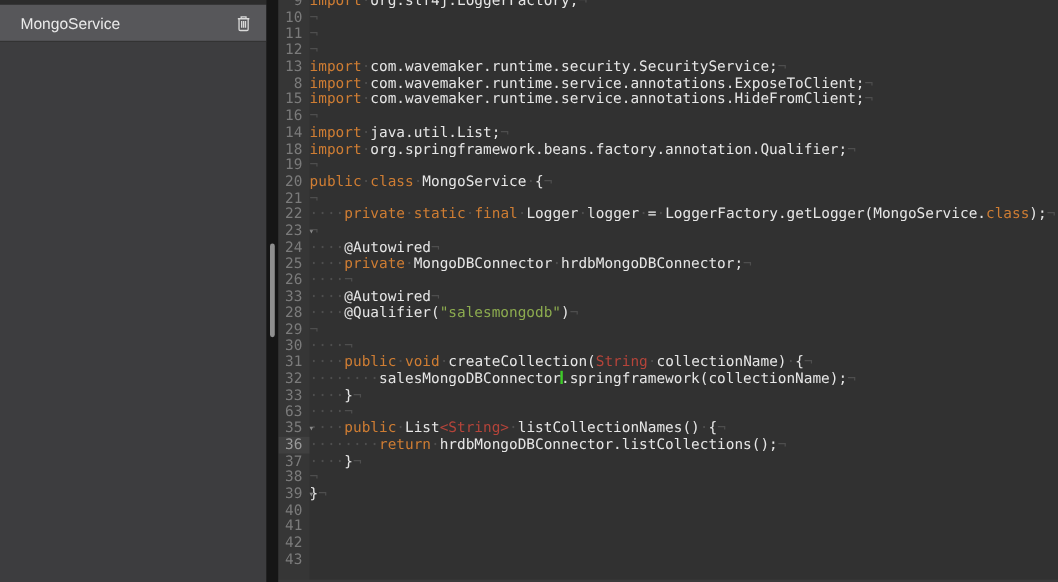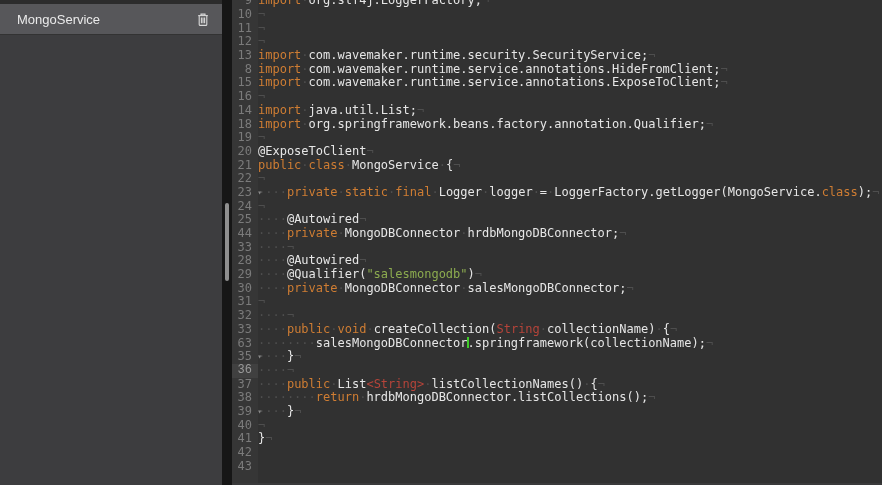--- a/index.html
+++ b/index.html
@@ -18,21 +18,21 @@
   .vscroll-thumb{position:absolute;left:3px;top:203px;width:4px;height:78px;background:#8f8f8f;border-radius:2px;}
 
   
   .editor{position:absolute;left:232px;top:0;width:650px;height:485px;background:#313131;overflow:hidden;}
   .gutter-bg{position:absolute;left:0;top:0;width:26px;height:485px;background:#363636;}
   .bottom-strip{position:absolute;left:0;bottom:0;width:650px;height:2px;background:#3a3a3b;}
 
   .gutter-col{position:absolute;left:0;top:-5.7px;width:26px;
     font-family:"DejaVu Sans Mono",monospace;font-size:12px;color:#7b7b7b;}
   .gutter-cell{height:13.7px;line-height:13.7px;text-align:right;padding-right:6px;position:relative;}
-  .gutter-cell.active{background:rgba(255,255,255,0.05);color:#9a9a9a;font-family:Liberation Mono, monospace;}
+  .gutter-cell.active{background:rgba(255,255,255,0.05);color:#9a9a9a;}
   .fold-arrow{position:absolute;right:-4px;top:0;font-size:8px;color:#8a8a8a;line-height:13.7px;}
 
   .code-col{position:absolute;left:26px;top:-5.7px;right:0;
     font-family:"DejaVu Sans Mono",monospace;font-size:12px;color:#e6e6e6;}
   .code-line{height:13.7px;line-height:13.7px;white-space:pre;}
   .tok-kw{color:#cf7d33;}
   .tok-type{color:#b5443a;}
   .tok-str{color:#8cab4f;}
   .tok-pl{color:#e6e6e6;}
   .inv{color:#4e4e4e;}
@@ -75,21 +75,21 @@
       <div class="gutter-cell">16</div>
       <div class="gutter-cell">14</div>
       <div class="gutter-cell">18</div>
       <div class="gutter-cell">19</div>
       <div class="gutter-cell">20</div>
       <div class="gutter-cell">21</div>
       <div class="gutter-cell">22</div>
       <div class="gutter-cell">23<span class="fold-arrow">▾</span></div>
       <div class="gutter-cell">24</div>
       <div class="gutter-cell">25</div>
-      <div class="gutter-cell">44</div>
+      <div class="gutter-cell">26</div>
       <div class="gutter-cell">33</div>
       <div class="gutter-cell">28</div>
       <div class="gutter-cell">29</div>
       <div class="gutter-cell">30</div>
       <div class="gutter-cell">31</div>
       <div class="gutter-cell">32</div>
       <div class="gutter-cell">33</div>
       <div class="gutter-cell">63</div>
       <div class="gutter-cell">35<span class="fold-arrow">▾</span></div>
       <div class="gutter-cell active">36</div>
@@ -100,37 +100,35 @@
       <div class="gutter-cell">41</div>
       <div class="gutter-cell">42</div>
       <div class="gutter-cell">43</div>
     </div>
   <div class="code-col" id="code">
       <div class="code-line"><span class="tok-kw">import</span><span class="inv">·</span><span class="tok-pl">org.slf4j.LoggerFactory;</span><span class="inv">¬</span></div>
       <div class="code-line"><span class="inv">¬</span></div>
       <div class="code-line"><span class="inv">¬</span></div>
       <div class="code-line"><span class="inv">¬</span></div>
       <div class="code-line"><span class="tok-kw">import</span><span class="inv">·</span><span class="tok-pl">com.wavemaker.runtime.security.SecurityService;</span><span class="inv">¬</span></div>
+      <div class="code-line"><span class="tok-kw">import</span><span class="inv">·</span><span class="tok-pl">com.wavemaker.runtime.service.annotations.ExposeToClient;</span><span class="inv">¬</span></div>
       <div class="code-line"><span class="tok-kw">import</span><span class="inv">·</span><span class="tok-pl">com.wavemaker.runtime.service.annotations.HideFromClient;</span><span class="inv">¬</span></div>
-      <div class="code-line"><span class="tok-kw">import</span><span class="inv">·</span><span class="tok-pl">com.wavemaker.runtime.service.annotations.ExposeToClient;</span><span class="inv">¬</span></div>
       <div class="code-line"><span class="inv">¬</span></div>
       <div class="code-line"><span class="tok-kw">import</span><span class="inv">·</span><span class="tok-pl">java.util.List;</span><span class="inv">¬</span></div>
       <div class="code-line"><span class="tok-kw">import</span><span class="inv">·</span><span class="tok-pl">org.springframework.beans.factory.annotation.Qualifier;</span><span class="inv">¬</span></div>
       <div class="code-line"><span class="inv">¬</span></div>
-      <div class="code-line"><span class="tok-pl">@ExposeToClient</span><span class="inv">¬</span></div>
       <div class="code-line"><span class="tok-kw">public</span><span class="inv">·</span><span class="tok-kw">class</span><span class="inv">·</span><span class="tok-pl">MongoService</span><span class="inv">·</span><span class="tok-pl">{</span><span class="inv">¬</span></div>
       <div class="code-line"><span class="inv">¬</span></div>
       <div class="code-line"><span class="inv">····</span><span class="tok-kw">private</span><span class="inv">·</span><span class="tok-kw">static</span><span class="inv">·</span><span class="tok-kw">final</span><span class="inv">·</span><span class="tok-pl">Logger</span><span class="inv">·</span><span class="tok-pl">logger</span><span class="inv">·</span><span class="tok-pl">=</span><span class="inv">·</span><span class="tok-pl">LoggerFactory.getLogger(MongoService.</span><span class="tok-kw">class</span><span class="tok-pl">);</span><span class="inv">¬</span></div>
       <div class="code-line"><span class="inv">¬</span></div>
       <div class="code-line"><span class="inv">····</span><span class="tok-pl">@Autowired</span><span class="inv">¬</span></div>
       <div class="code-line"><span class="inv">····</span><span class="tok-kw">private</span><span class="inv">·</span><span class="tok-pl">MongoDBConnector</span><span class="inv">·</span><span class="tok-pl">hrdbMongoDBConnector;</span><span class="inv">¬</span></div>
       <div class="code-line"><span class="inv">····</span><span class="inv">¬</span></div>
       <div class="code-line"><span class="inv">····</span><span class="tok-pl">@Autowired</span><span class="inv">¬</span></div>
       <div class="code-line"><span class="inv">····</span><span class="tok-pl">@Qualifier(</span><span class="tok-str">"salesmongodb"</span><span class="tok-pl">)</span><span class="inv">¬</span></div>
-      <div class="code-line"><span class="inv">····</span><span class="tok-kw">private</span><span class="inv">·</span><span class="tok-pl">MongoDBConnector</span><span class="inv">·</span><span class="tok-pl">salesMongoDBConnector;</span><span class="inv">¬</span></div>
       <div class="code-line"><span class="inv">¬</span></div>
       <div class="code-line"><span class="inv">····</span><span class="inv">¬</span></div>
       <div class="code-line"><span class="inv">····</span><span class="tok-kw">public</span><span class="inv">·</span><span class="tok-kw">void</span><span class="inv">·</span><span class="tok-pl">createCollection(</span><span class="tok-type">String</span><span class="inv">·</span><span class="tok-pl">collectionName)</span><span class="inv">·</span><span class="tok-pl">{</span><span class="inv">¬</span></div>
       <div class="code-line"><span class="inv">········</span><span class="tok-pl">salesMongoDBConnector</span><span class="caret"></span><span class="tok-pl">.springframework(collectionName);</span><span class="inv">¬</span></div>
       <div class="code-line"><span class="inv">····</span><span class="tok-pl">}</span><span class="inv">¬</span></div>
       <div class="code-line"><span class="inv">····</span><span class="inv">¬</span></div>
       <div class="code-line"><span class="inv">····</span><span class="tok-kw">public</span><span class="inv">·</span><span class="tok-pl">List</span><span class="tok-type">&lt;String&gt;</span><span class="inv">·</span><span class="tok-pl">listCollectionNames()</span><span class="inv">·</span><span class="tok-pl">{</span><span class="inv">¬</span></div>
       <div class="code-line"><span class="inv">········</span><span class="tok-kw">return</span><span class="inv">·</span><span class="tok-pl">hrdbMongoDBConnector.listCollections();</span><span class="inv">¬</span></div>
       <div class="code-line"><span class="inv">····</span><span class="tok-pl">}</span><span class="inv">¬</span></div>
       <div class="code-line"><span class="inv">¬</span></div>

